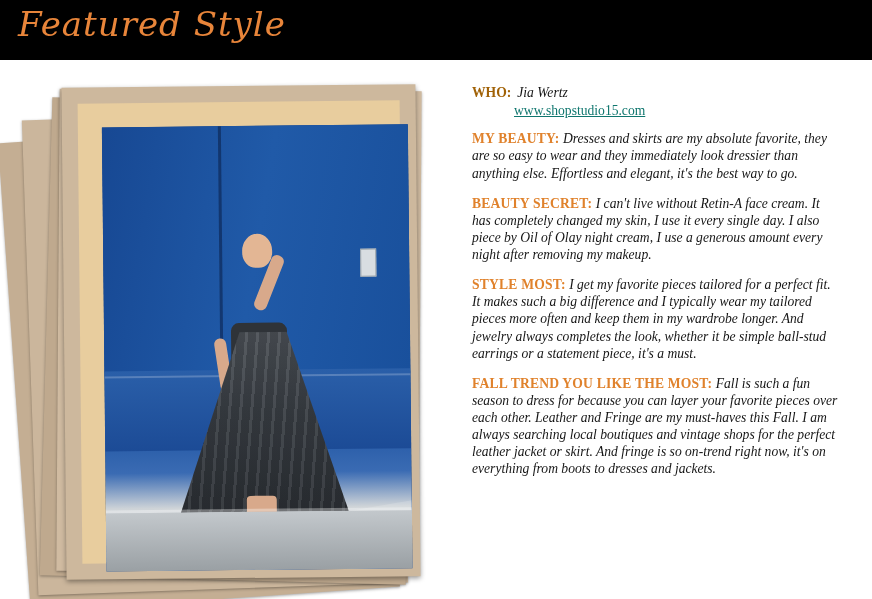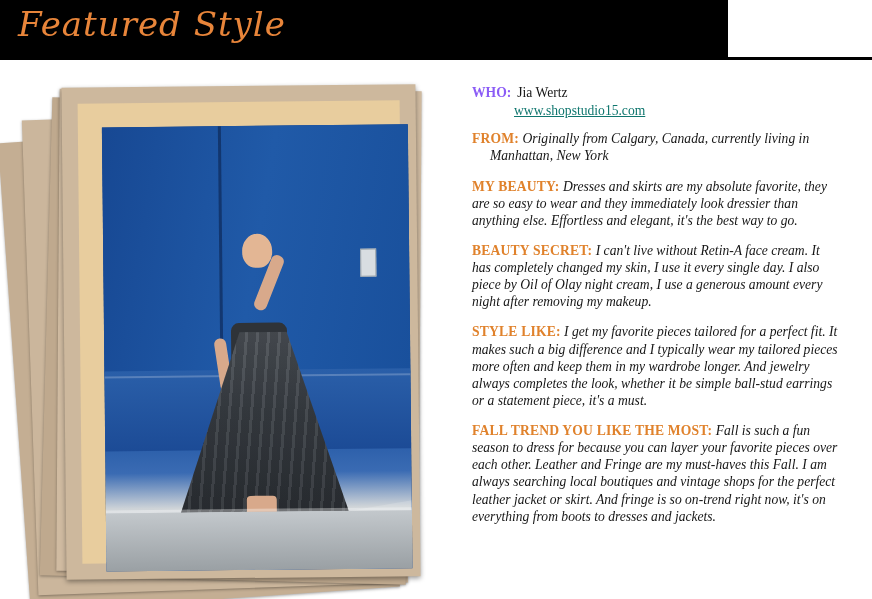--- a/index.html
+++ b/index.html
@@ -13,21 +13,21 @@
     font-family: "Liberation Serif", serif;
     overflow: hidden;
     position: relative;
   }
 
   
   .header-banner {
     position: absolute;
     left: 0;
     top: 0;
-    width: 728px;
+    width: 872px;
     height: 57px;
     background: #000000;
   }
   .header-title {
     position: absolute;
     left: 18px;
     top: 4px;
     font-family: "DejaVu Serif", serif;
     font-style: italic;
     font-size: 34px;
@@ -281,24 +281,25 @@
   }
   .who-block {
     margin-bottom: 11px;
     font-size: 13.6px;
     line-height: 1.3;
   }
   .who-row {
     display: block;
   }
   .who-label {
-    color: #8b5cf6;
+    color: #a16207;
     font-weight: bold;
   }
   .who-name {
+    font-style: italic;
     padding-left: 6px;
     margin-top: 16px;
   }
   .who-role {
     display: block;
     padding-left: 42px;
     font-style: normal;
   }
   .who-link {
     display: block;
@@ -356,38 +357,33 @@
 
 <div class="content">
 
   <div class="who-block">
     <span class="who-row">
       <span class="who-label">WHO:</span><span class="who-name">Jia Wertz</span>
     </span>
     <a class="who-link" href="#">www.shopstudio15.com</a>
   </div>
 
-  <div class="block">
-    <span class="label">FROM:</span>
-    <span class="from-body">Originally from Calgary, Canada, currently living in</span>
-    <span class="from-second from-body">Manhattan, New York</span>
-  </div>
 
   <div class="block">
     <span class="label">MY BEAUTY:</span>
     <span>Dresses and skirts are my absolute favorite, they are so easy to wear and they immediately look dressier than anything else. Effortless and elegant, it's the best way to go.</span>
   </div>
 
   <div class="block">
     <span class="label">BEAUTY SECRET:</span>
     <span>I can't live without Retin-A face cream. It has completely changed my skin, I use it every single day. I also piece by Oil of Olay night cream, I use a generous amount every night after removing my makeup.</span>
   </div>
 
   <div class="block">
-    <span class="label">STYLE LIKE:</span>
+    <span class="label">STYLE MOST:</span>
     <span>I get my favorite pieces tailored for a perfect fit. It makes such a big difference and I typically wear my tailored pieces more often and keep them in my wardrobe longer. And jewelry always completes the look, whether it be simple ball-stud earrings or a statement piece, it's a must.</span>
   </div>
 
   <div class="block">
     <span class="label">FALL TREND YOU LIKE THE MOST:</span>
     <span>Fall is such a fun season to dress for because you can layer your favorite pieces over each other. Leather and Fringe are my must-haves this Fall. I am always searching local boutiques and vintage shops for the perfect leather jacket or skirt. And fringe is so on-trend right now, it's on everything from boots to dresses and jackets.</span>
   </div>
 
 </div>
 

